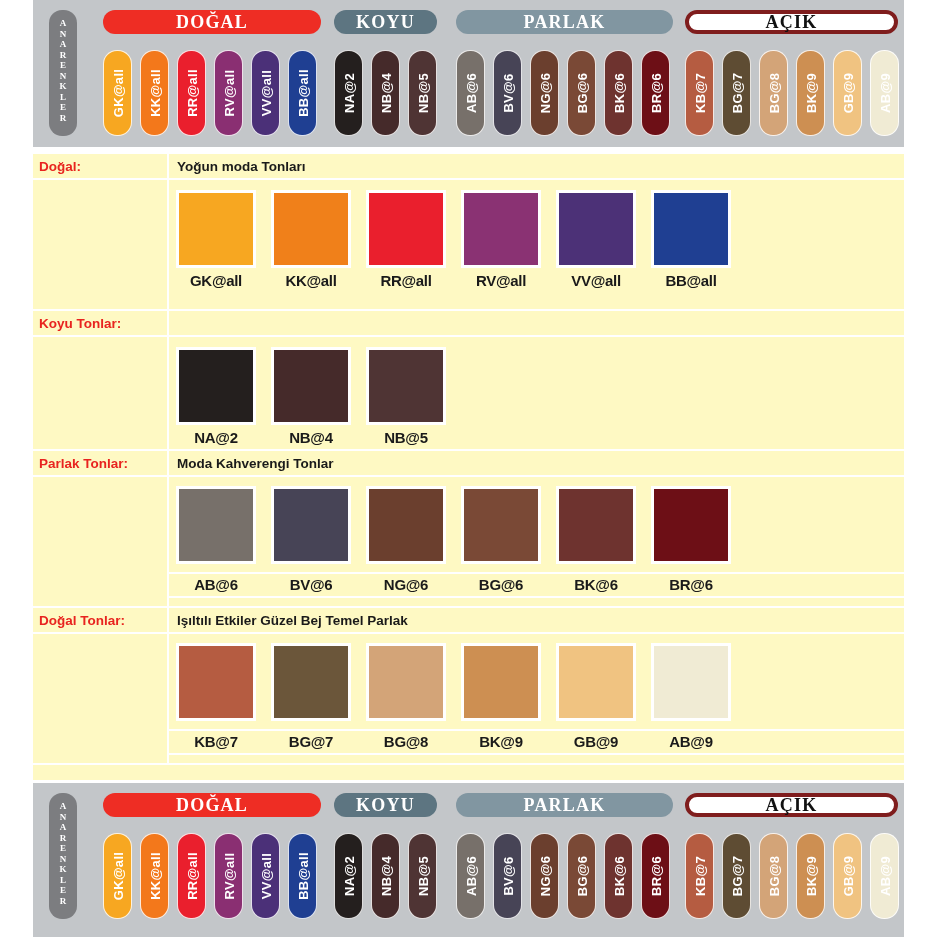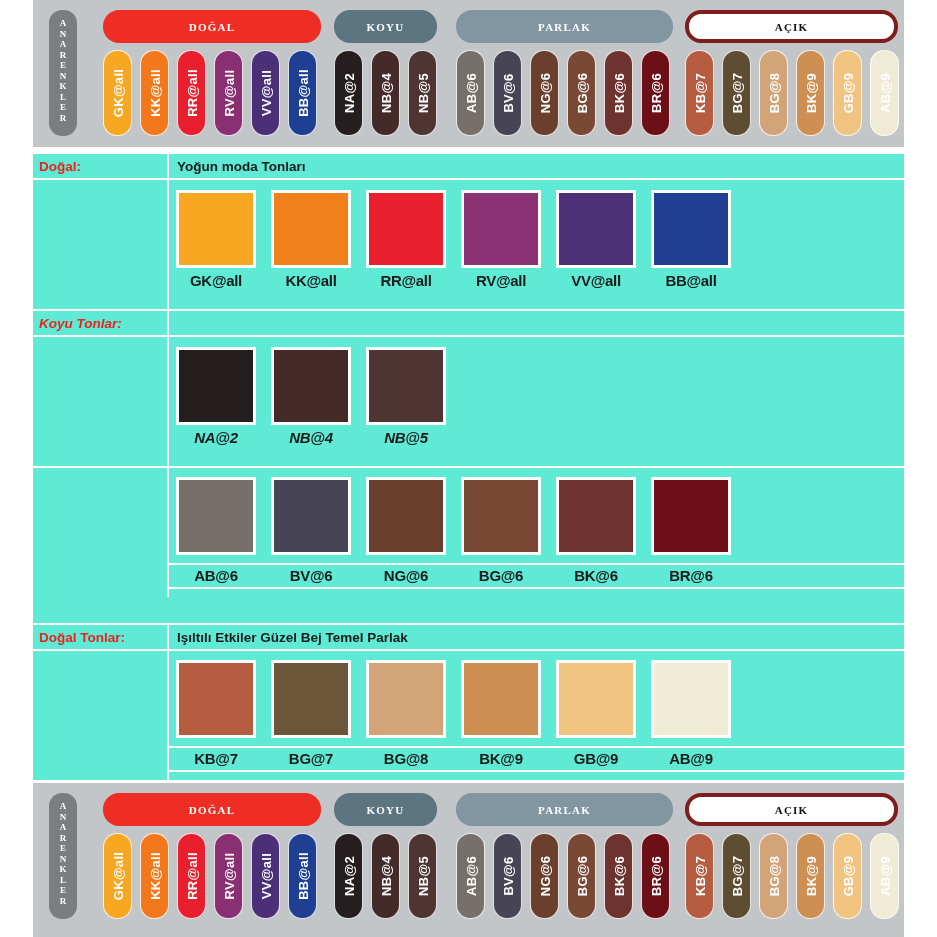--- a/index.html
+++ b/index.html
@@ -60,26 +60,26 @@
     padding-top: 8px;
     box-sizing: border-box;
     word-break: break-all;
   }
   .ana-renkler span { display: block; }
 
   
   .banner {
     position: absolute;
     top: 2px;
-    height: 33px;
+    height: 24px;
     border-radius: 16px;
     color: #ffffff;
     font-family: "Liberation Serif", serif;
     font-weight: bold;
-    font-size: 11px;
+    font-size: 18px;
     letter-spacing: 1.2px;
     display: flex;
     align-items: center;
     justify-content: center;
     box-sizing: border-box;
   }
   .banner.light-banner {
     color: #111111;
     border: 4px solid #7f1d1d;
   }
@@ -109,21 +109,21 @@
     color: #ffffff;
   }
 
   
   #table {
     position: absolute;
     left: 33px;
     top: 152px;
     width: 871px;
     height: 628px;
-    background: #5eead4;
+    background: #fef9c3;
     border-top: 2px solid #ffffff;
     box-sizing: border-box;
   }
 
   .sec {
     position: relative;
     box-sizing: border-box;
     border-bottom: 2px solid #ffffff;
   }
   .sec-head {
@@ -334,21 +334,21 @@
                 <div class="swatch-name">VV@all</div>
               </div>
               <div class="swatch-cell">
                 <div class="swatch-box" style="background: rgb(31, 63, 146);"></div>
                 <div class="swatch-name">BB@all</div>
               </div>
             </div>
           </div>
         </div>
       </div>
-      <div class="sec" style="height: 157px; font-style: italic;">
+      <div class="sec" style="height: 140px;">
         <div class="sec-head">
           <div class="cat">Koyu Tonlar:</div>
         </div>
         <div class="sec-body" style="height: 129px;">
           <div class="cat-blank"></div>
           <div class="swatch-area">
             <div class="swatch-row">
               <div class="swatch-cell">
                 <div class="swatch-box" style="background: rgb(36, 31, 30);"></div>
                 <div class="swatch-name">NA@2</div>
@@ -359,20 +359,24 @@
               </div>
               <div class="swatch-cell">
                 <div class="swatch-box" style="background: rgb(79, 52, 52);"></div>
                 <div class="swatch-name">NB@5</div>
               </div>
             </div>
           </div>
         </div>
       </div>
       <div class="sec banded" style="height: 157px;">
+        <div class="sec-head">
+          <div class="cat">Parlak Tonlar:</div>
+          <div class="desc">Moda Kahverengi Tonlar</div>
+        </div>
         <div class="sec-body" style="height: 129px;">
           <div class="cat-blank"></div>
           <div class="swatch-area">
             <div class="swatch-row">
               <div class="swatch-cell">
                 <div class="swatch-box" style="background: rgb(119, 112, 106);"></div>
               </div>
               <div class="swatch-cell">
                 <div class="swatch-box" style="background: rgb(71, 68, 86);"></div>
               </div>

